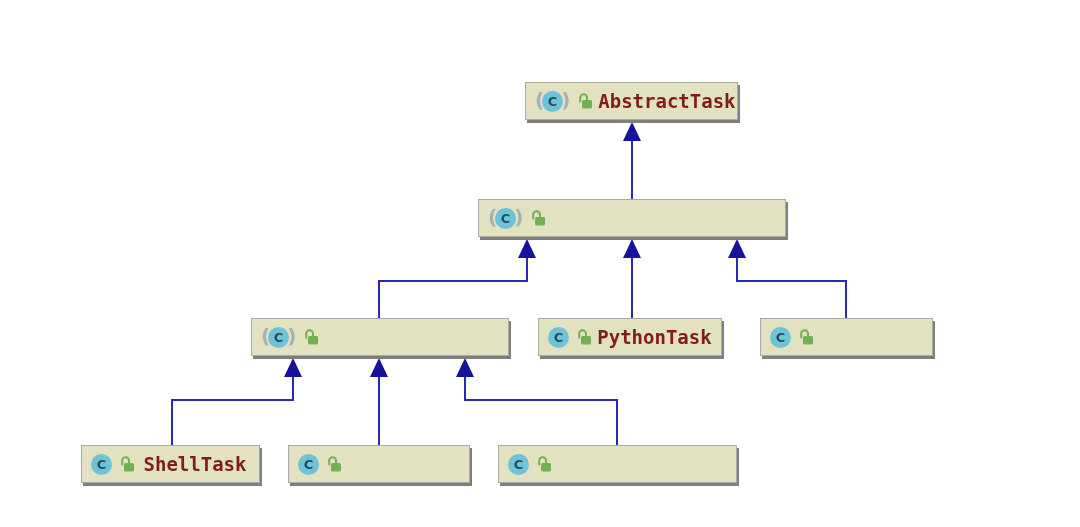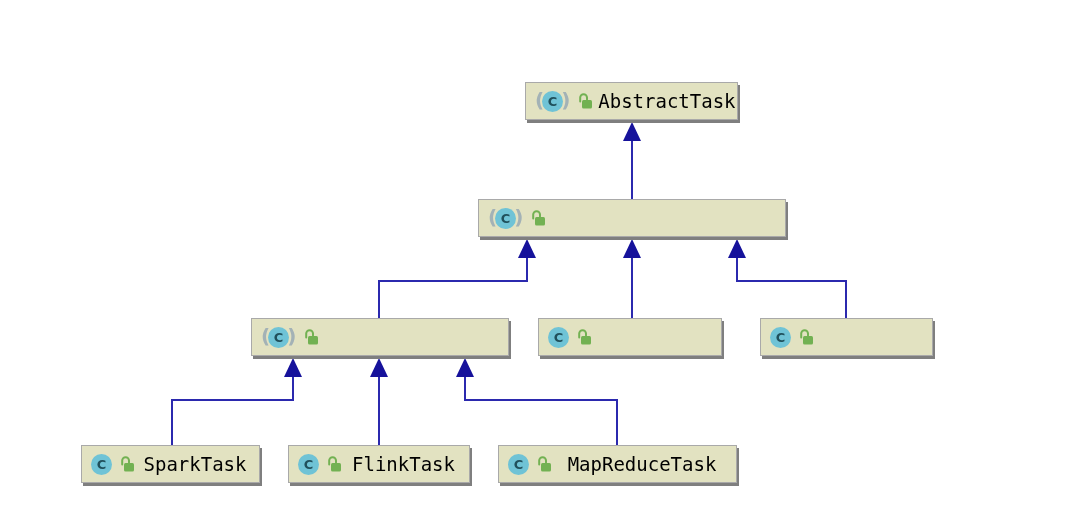--- a/index.html
+++ b/index.html
@@ -55,22 +55,22 @@
     font-size: 13px;
     font-weight: 700;
     color: #20505c;
     flex: 0 0 auto;
   }
   .lock { margin-left: 6px; flex: 0 0 auto; }
   .label {
     flex: 1 1 auto;
     text-align: center;
     font-size: 19px;
-    font-weight: 400;
-    color: #000000;
+    font-weight: 700;
+    color: #7f1d1d;
     white-space: nowrap;
     padding-left: 4px;
   }
   
   #node-abstract-task          { left: 525px; top:  82px; width: 213px; }
   #node-abstract-task-executor { left: 478px; top: 199px; width: 308px; }
   #node-abstract-yarn-task     { left: 251px; top: 318px; width: 258px; }
   #node-python-task            { left: 538px; top: 318px; width: 184px; }
   #node-shell-task             { left: 760px; top: 318px; width: 173px; }
   #node-spark-task             { left:  81px; top: 445px; width: 179px; }
@@ -162,20 +162,21 @@
   <div class="node" id="node-python-task">
     <span class="icon-cluster">
       <span class="class-circle">
           <span>C</span>
         </span>
       <svg class="lock" width="18" height="18" viewBox="0 0 18 18">
         <path d="M4.2 9.5 L4.2 5.6 A3.4 3.4 0 0 1 11 5.6 L11 7.6" fill="none" stroke="#72b152" stroke-width="2" stroke-linecap="round"></path>
         <rect x="6" y="8" width="10" height="8.5" rx="1.5" fill="#72b152"></rect>
       </svg>
     </span>
+    <span class="label">PythonTask</span>
   </div>
 
   <div class="node" id="node-shell-task">
     <span class="icon-cluster">
       <span class="class-circle">
           <span>C</span>
         </span>
       <svg class="lock" width="18" height="18" viewBox="0 0 18 18">
         <path d="M4.2 9.5 L4.2 5.6 A3.4 3.4 0 0 1 11 5.6 L11 7.6" fill="none" stroke="#72b152" stroke-width="2" stroke-linecap="round"></path>
         <rect x="6" y="8" width="10" height="8.5" rx="1.5" fill="#72b152"></rect>
@@ -186,42 +187,40 @@
   <div class="node" id="node-spark-task">
     <span class="icon-cluster">
       <span class="class-circle">
           <span>C</span>
         </span>
       <svg class="lock" width="18" height="18" viewBox="0 0 18 18">
         <path d="M4.2 9.5 L4.2 5.6 A3.4 3.4 0 0 1 11 5.6 L11 7.6" fill="none" stroke="#72b152" stroke-width="2" stroke-linecap="round"></path>
         <rect x="6" y="8" width="10" height="8.5" rx="1.5" fill="#72b152"></rect>
       </svg>
     </span>
-    <span class="label">SparkTask</span>
+    <span class="label">ShellTask</span>
   </div>
 
   <div class="node" id="node-flink-task">
     <span class="icon-cluster">
       <span class="class-circle">
           <span>C</span>
         </span>
       <svg class="lock" width="18" height="18" viewBox="0 0 18 18">
         <path d="M4.2 9.5 L4.2 5.6 A3.4 3.4 0 0 1 11 5.6 L11 7.6" fill="none" stroke="#72b152" stroke-width="2" stroke-linecap="round"></path>
         <rect x="6" y="8" width="10" height="8.5" rx="1.5" fill="#72b152"></rect>
       </svg>
     </span>
-    <span class="label">FlinkTask</span>
   </div>
 
   <div class="node" id="node-map-reduce-task">
     <span class="icon-cluster">
       <span class="class-circle">
           <span>C</span>
         </span>
       <svg class="lock" width="18" height="18" viewBox="0 0 18 18">
         <path d="M4.2 9.5 L4.2 5.6 A3.4 3.4 0 0 1 11 5.6 L11 7.6" fill="none" stroke="#72b152" stroke-width="2" stroke-linecap="round"></path>
         <rect x="6" y="8" width="10" height="8.5" rx="1.5" fill="#72b152"></rect>
       </svg>
     </span>
-    <span class="label">MapReduceTask</span>
   </div>
 
 </div>
 
 </body></html>

